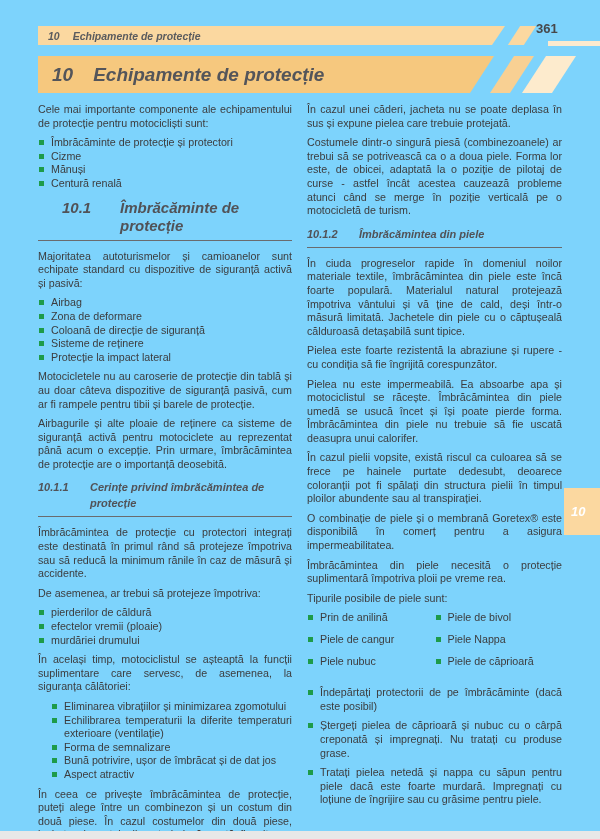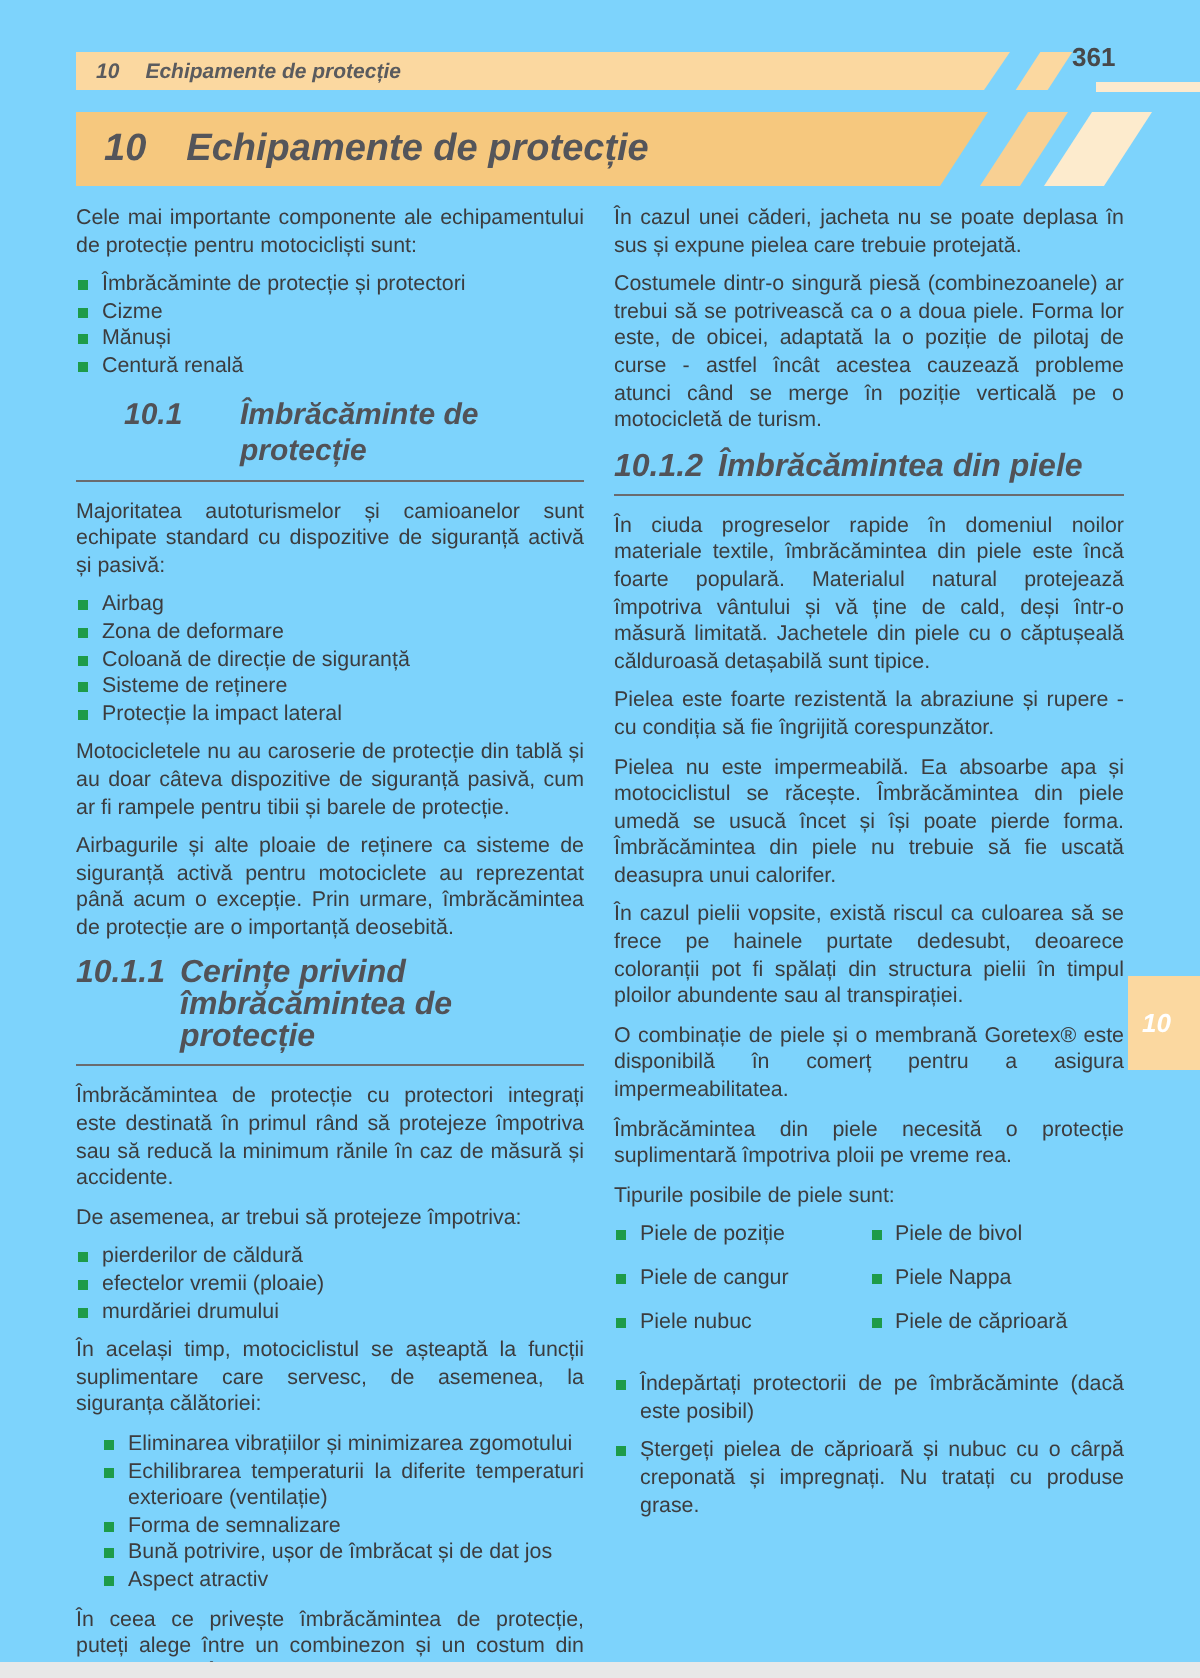--- a/index.html
+++ b/index.html
@@ -58,21 +58,21 @@
   .col p { margin: 0 0 6px; }
   ul.blist { list-style: none; margin: 0 0 6px; }
   ul.blist li { display: flex; }
   .sq { flex: 0 0 auto; width: 5px; height: 5px; background: #1e9b49;
     margin: 4px 7px 0 1px; }
   .li-text { flex: 1; text-align: justify; }
   ul.sub { padding-left: 13px; }
   h2 { display: flex; font-style: italic; font-weight: bold; color: #515257;
     margin: 8px 0 0; text-align: left; }
   h2.lvl2 { font-size: 15px; line-height: 18px; margin-left: 24px; }
-  h2.lvl3 { font-size: 16px; line-height: 16px; }
+  h2.lvl3 { font-size: 11px; line-height: 16px; }
   h2 .num { flex: 0 0 auto; }
   h2.lvl2 .num { width: 58px; }
   h2.lvl3 .num { width: 52px; }
   h2 .htitle { flex: 1; }
   .hrule { border: none; border-top: 1.2px solid #6a6b6e; margin: 5px 0 9px; }
   
   .types { display: flex; margin: 2px 0 10px; }
   .types .tcol { flex: 1; }
   .types ul.blist li { margin-bottom: 8px; }
   .types .li-text { text-align: left; }
@@ -227,21 +227,21 @@
     <p>În cazul pielii vopsite, există riscul ca culoarea să se frece pe hainele purtate dedesubt, deoarece coloranții pot fi spălați din structura pielii în timpul ploilor abundente sau al transpirației.</p>
     <p>O combinație de piele și o membrană Goretex® este disponibilă în comerț pentru a asigura impermeabilitatea.</p>
     <p>Îmbrăcămintea din piele necesită o protecție suplimentară împotriva ploii pe vreme rea.</p>
     <p>Tipurile posibile de piele sunt:</p>
 
     <div class="types">
       <div class="tcol">
         <ul class="blist">
           <li>
               <span class="sq"></span>
-              <span class="li-text">Piele de poziție</span>
+              <span class="li-text">Prin de anilină</span>
             </li>
           <li>
               <span class="sq"></span>
               <span class="li-text">Piele de cangur</span>
             </li>
           <li>
               <span class="sq"></span>
               <span class="li-text">Piele nubuc</span>
             </li>
         </ul>
@@ -267,16 +267,20 @@
 
     <ul class="blist spaced">
       <li>
           <span class="sq"></span>
           <span class="li-text">Îndepărtați protectorii de pe îmbrăcăminte (dacă este posibil)</span>
         </li>
       <li>
           <span class="sq"></span>
           <span class="li-text">Ștergeți pielea de căprioară și nubuc cu o cârpă creponată și impregnați. Nu tratați cu produse grase.</span>
         </li>
+      <li>
+          <span class="sq"></span>
+          <span class="li-text">Tratați pielea netedă și nappa cu săpun pentru piele dacă este foarte murdară. Impregnați cu loțiune de îngrijire sau cu grăsime pentru piele.</span>
+        </li>
     </ul>
   </div>
 
 </div>
 
 </body></html>

